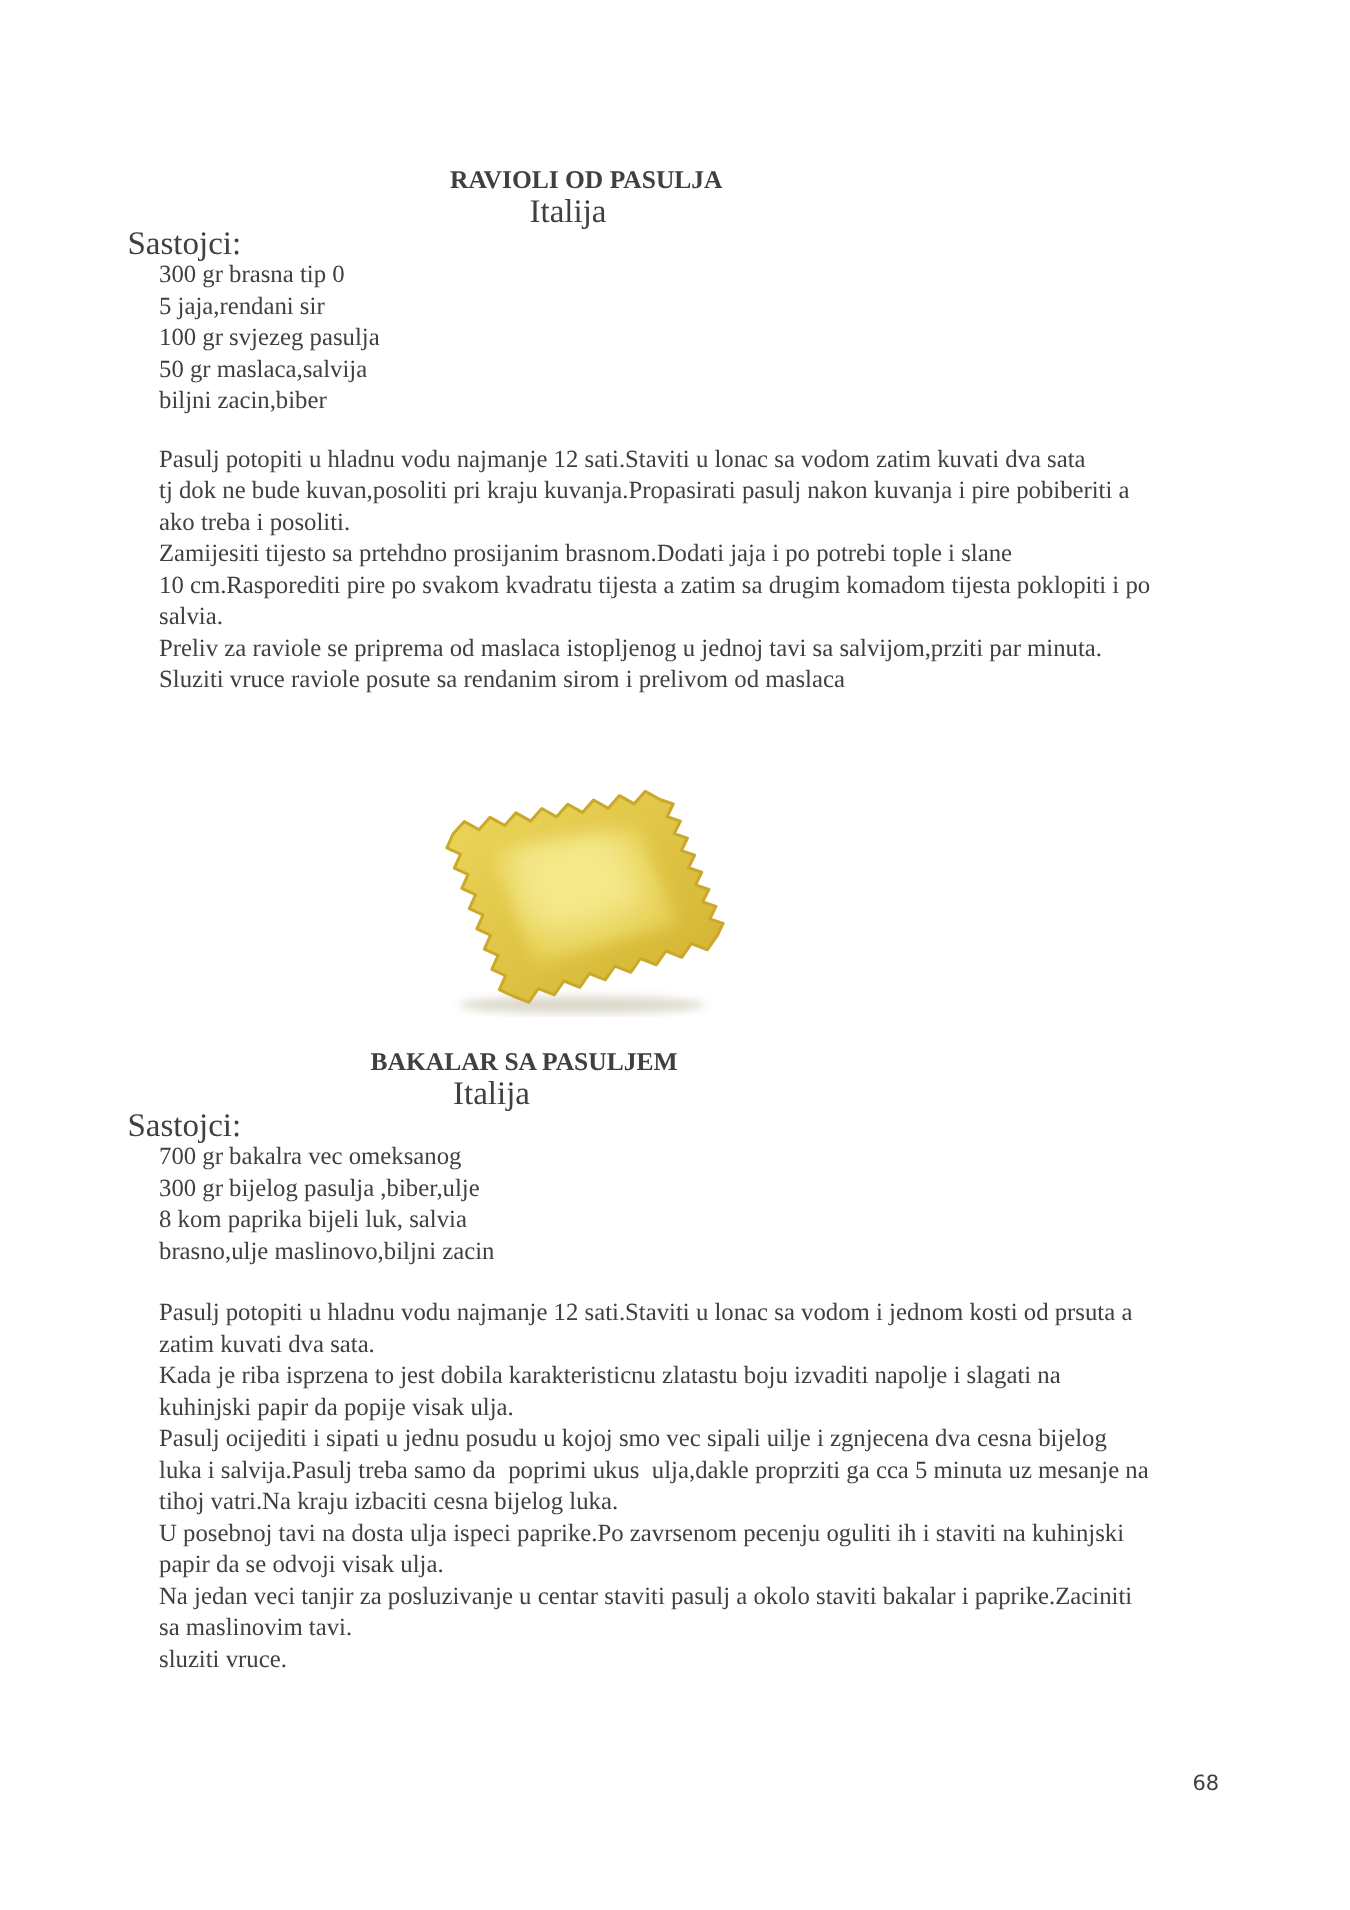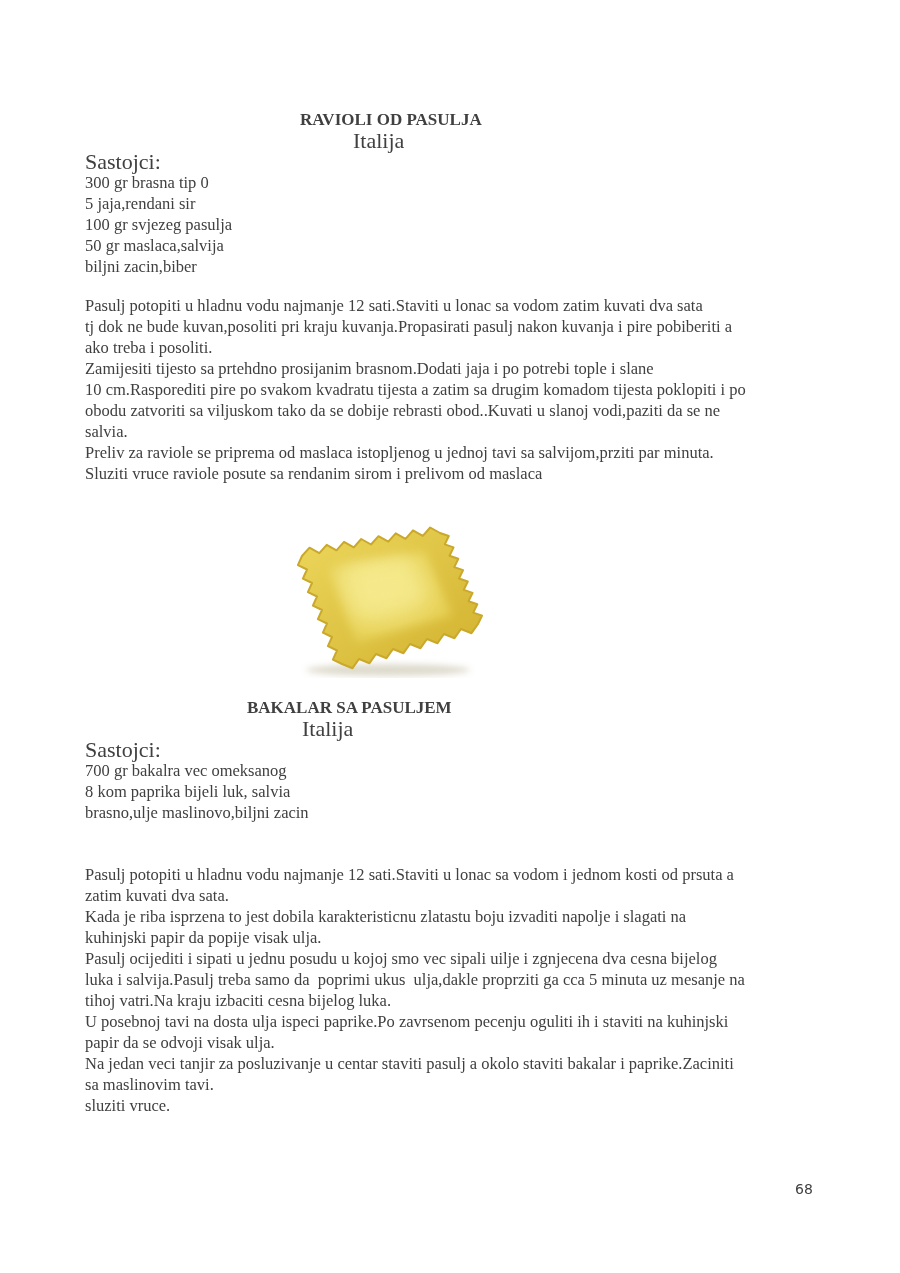--- a/index.html
+++ b/index.html
@@ -7,21 +7,21 @@
     position:relative;
     width:900px;height:1273px;
     background:#ffffff;
     font-family:"Liberation Serif",serif;
     color:#404040;
     overflow:hidden;
   }
   .abs{position:absolute;}
   .t{font-size:22px;line-height:21px;white-space:pre;}
   .title{font-size:17px;font-weight:bold;line-height:21px;white-space:pre;}
-  .lines div{height:21px;font-size:16.5px;line-height:21px;white-space:pre;}
+  .lines div{height:21px;font-size:16.5px;line-height:21px;white-space:pre;margin-left:21px;}
   .pageno{font-family:"DejaVu Sans",sans-serif;font-size:14px;line-height:16px;}
   svg{display:block;}
 </style>
 </head>
 <body>
 
 <div class="page">
 
   <div class="abs title" style="left:300px;top:109px;">RAVIOLI OD PASULJA</div>
   <div class="abs t" style="left:353px;top:130px;">Italija</div>
@@ -32,21 +32,20 @@
       <div>100 gr svjezeg pasulja</div>
       <div>50 gr maslaca,salvija</div>
       <div>biljni zacin,biber</div>
     </div>
   <div class="abs lines" style="left:85px;top:295px;">
       <div>Pasulj potopiti u hladnu vodu najmanje 12 sati.Staviti u lonac sa vodom zatim kuvati dva sata</div>
       <div>tj dok ne bude kuvan,posoliti pri kraju kuvanja.Propasirati pasulj nakon kuvanja i pire pobiberiti a</div>
       <div>ako treba i posoliti.</div>
       <div>Zamijesiti tijesto sa prtehdno prosijanim brasnom.Dodati jaja i po potrebi tople i slane</div>
       <div>10 cm.Rasporediti pire po svakom kvadratu tijesta a zatim sa drugim komadom tijesta poklopiti i po</div>
-      <div>obodu zatvoriti sa viljuskom tako da se dobije rebrasti obod..Kuvati u slanoj vodi,paziti da se ne</div>
       <div>salvia.</div>
       <div>Preliv za raviole se priprema od maslaca istopljenog u jednoj tavi sa salvijom,prziti par minuta.</div>
       <div>Sluziti vruce raviole posute sa rendanim sirom i prelivom od maslaca</div>
     </div>
 
   <div class="abs" style="left:280px;top:520px;width:224px;height:158px;">
     <svg width="224" height="158" viewBox="0 0 224 158">
       <defs>
         <linearGradient id="gOuter" x1="0" y1="0" x2="1" y2="1">
           <stop id="gO1" offset="0" stop-color="#ecd75c"></stop>
@@ -71,20 +70,21 @@
       <path id="rv-pillow" fill="url(#gPillow)" filter="url(#b5)" d="M48.5 47.5 L 145.2 31.4 L 171.8 95.1 L 76.5 123.1 Z"></path>
       <path id="rv-light" filter="url(#b9)" opacity="0.85" fill="#f5e98c" d="M62.0 47.9 L 128.3 36.9 L 146.5 80.5 L 81.2 99.7 Z"></path>
     </svg>
   </div>
 
   <div class="abs title" style="left:247px;top:697px;">BAKALAR SA PASULJEM</div>
   <div class="abs t" style="left:302px;top:718px;">Italija</div>
   <div class="abs t" style="left:85px;top:739px;">Sastojci:</div>
   <div class="abs lines" style="left:85px;top:760px;">
       <div>700 gr bakalra vec omeksanog</div>
+      <div>300 gr bijelog pasulja ,biber,ulje</div>
       <div>8 kom paprika bijeli luk, salvia</div>
       <div>brasno,ulje maslinovo,biljni zacin</div>
     </div>
   <div class="abs lines" style="left:85px;top:864px;">
       <div>Pasulj potopiti u hladnu vodu najmanje 12 sati.Staviti u lonac sa vodom i jednom kosti od prsuta a</div>
       <div>zatim kuvati dva sata.</div>
       <div>Kada je riba isprzena to jest dobila karakteristicnu zlatastu boju izvaditi napolje i slagati na</div>
       <div>kuhinjski papir da popije visak ulja.</div>
       <div>Pasulj ocijediti i sipati u jednu posudu u kojoj smo vec sipali uilje i zgnjecena dva cesna bijelog</div>
       <div>luka i salvija.Pasulj treba samo da  poprimi ukus  ulja,dakle proprziti ga cca 5 minuta uz mesanje na</div>

